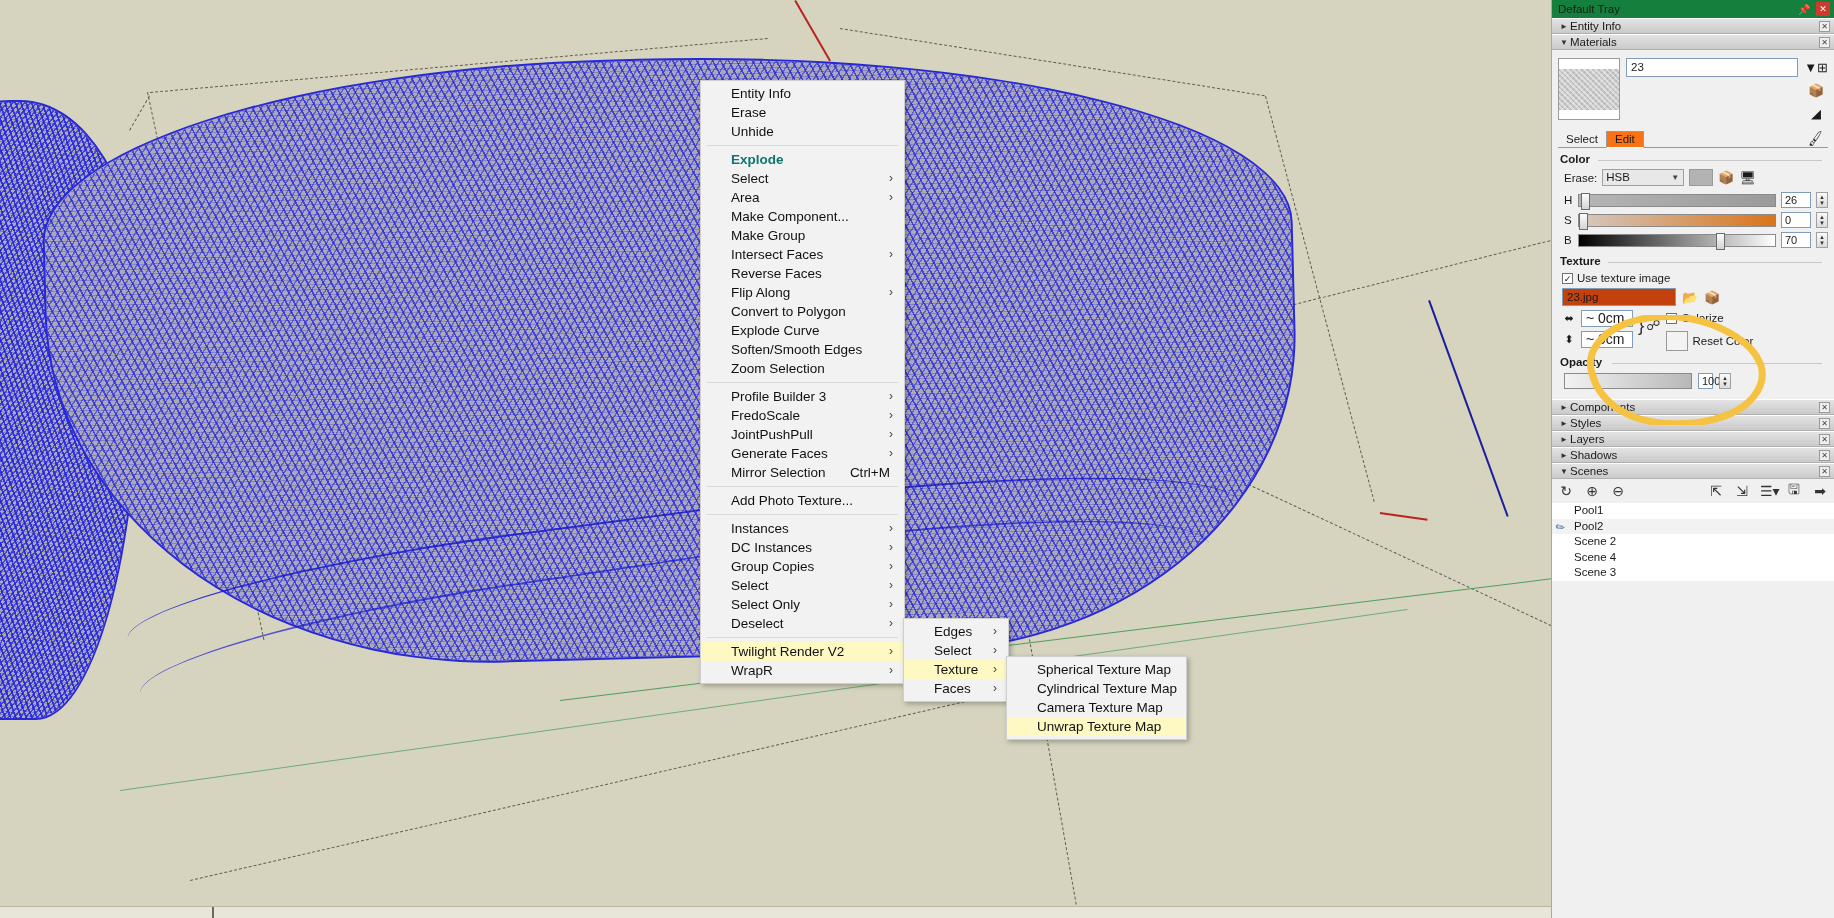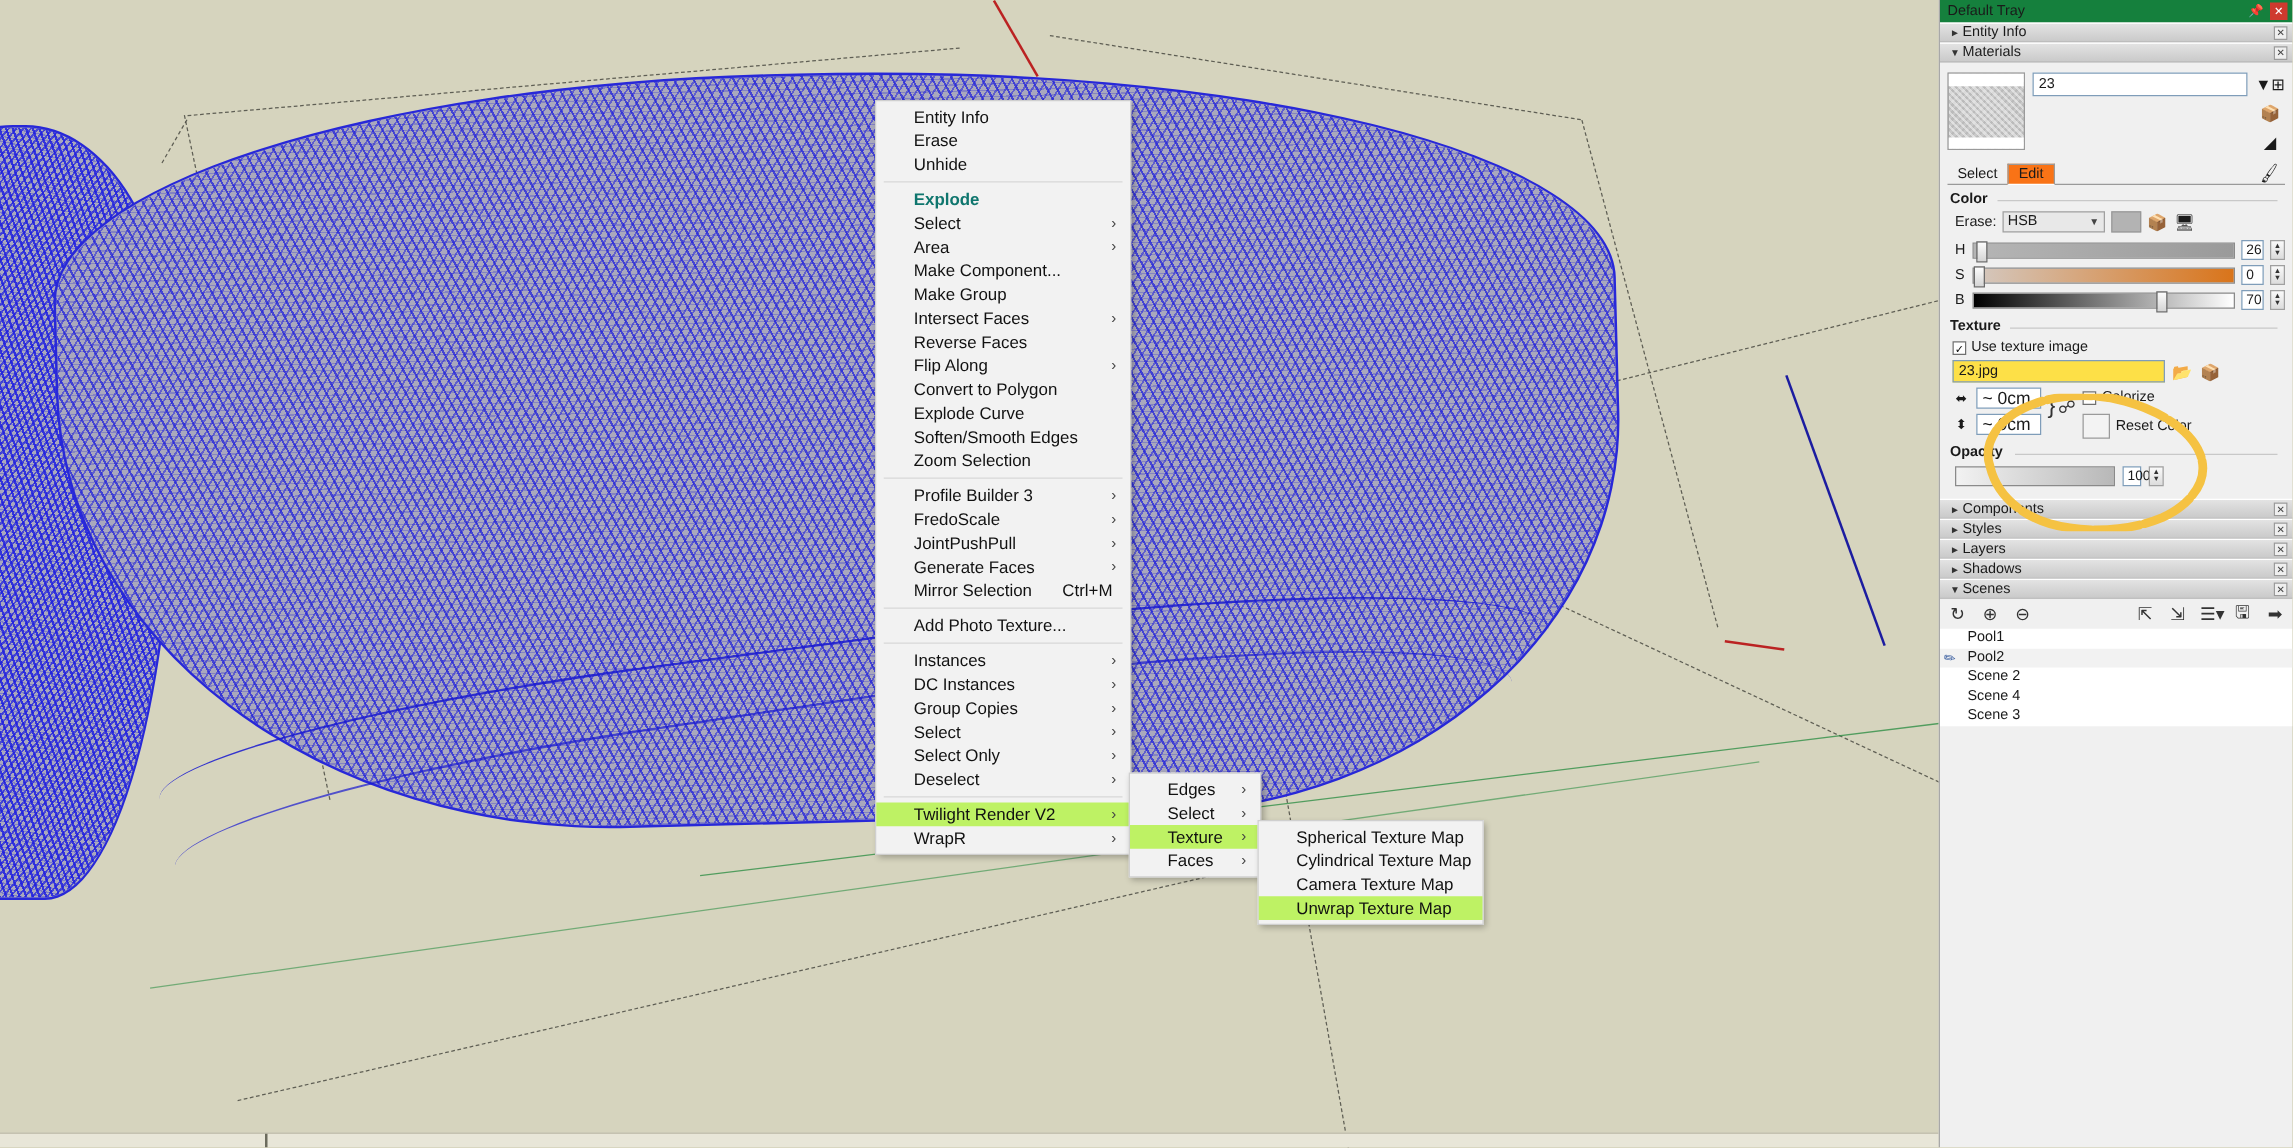--- a/index.html
+++ b/index.html
@@ -116,21 +116,21 @@
   }
   .mi {
     position: relative;
     height: 19px;
     line-height: 19px;
     padding: 0 26px 0 30px;
     white-space: nowrap;
     cursor: default;
   }
   .mi.disabled { color: #0f766e; font-weight: bold; }
-  .mi.hl { background: #bef264; }
+  .mi.hl { background: #fef9c3; }
   .mi .arrow {
     position: absolute;
     right: 11px; top: 0;
     font-size: 12px;
     color: #444;
     line-height: 19px;
   }
   .mi .accel {
     position: absolute;
     right: 14px; top: 0;
@@ -262,38 +262,38 @@
     border: 1px solid #8a8a8a;
     position: relative;
   }
   .thumb {
     position: absolute; top: -2px;
     width: 9px; height: 17px;
     background: linear-gradient(#fcfcfc,#d4d4d4);
     border: 1px solid #6b6b6b;
   }
   .numbox {
-    width: 18px; height: 16px;
+    width: 30px; height: 16px;
     border: 1px solid #7f9db9; background: #fff;
     font-size: 11px; text-align: left; padding-left: 3px;
     line-height: 14px;
   }
   .spin {
     width: 12px; height: 16px;
     border: 1px solid #a0a0a0; background: linear-gradient(#fafafa,#dcdcdc);
     display:flex; flex-direction:column; align-items:center; justify-content:center;
     font-size: 6px; line-height: 6px; color:#333;
   }
 
   #tex-check { display:flex; align-items:center; gap:4px; padding: 3px 0 4px 4px; }
   .cbox { width: 11px; height: 11px; border: 1px solid #707070; background:#fff; font-size:9px; line-height:10px; text-align:center; color:#111;}
   #tex-file-row { display:flex; align-items:center; gap:6px; padding: 0 0 4px 4px; }
   #tex-file {
-    width: 170px; height: 18px;
-    border: 1px solid #7f9db9; background:#fde047;
+    width: 114px; height: 18px;
+    border: 1px solid #7f9db9; background:#c2410c;
     font-size: 11.5px; line-height: 16px; padding-left: 4px;
   }
   #tex-size-row { display:flex; align-items:flex-start; gap:5px; padding-left: 4px; }
   #tex-dims { display:flex; flex-direction:column; gap:4px; }
   .dimrow { display:flex; align-items:center; gap:5px; }
   .dimicon { width: 14px; text-align:center; font-size: 11px; }
   .dimbox { width: 52px; height: 17px; border:1px solid #7f9db9; background:#fff; font-size:14px; line-height:15px; padding-left:4px;}
   #chainwrap { display:flex; align-items:center; gap:2px; padding-top:4px; font-size: 19px; color:#333; }
   #tex-right { display:flex; flex-direction:column; gap:7px; padding-top:2px; }
   .cb-row { display:flex; align-items:center; gap:5px; font-size:11.5px; }

